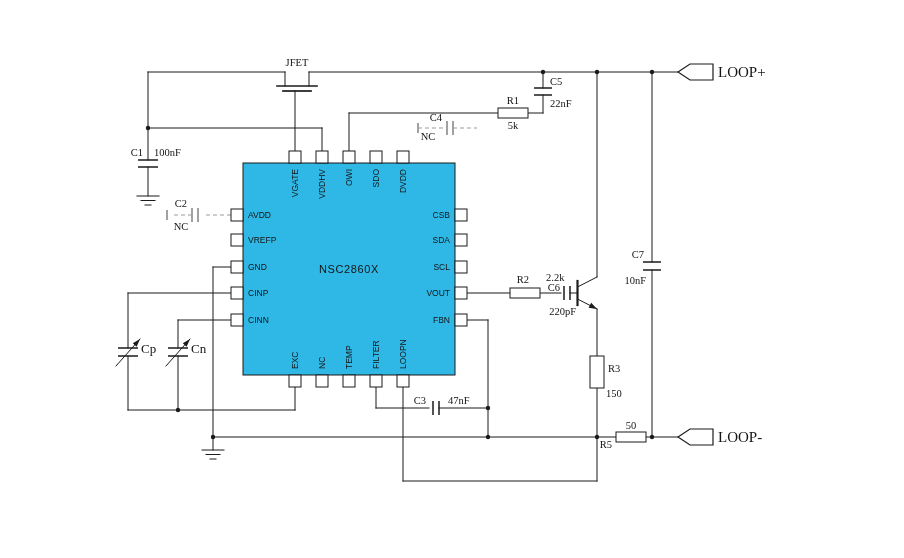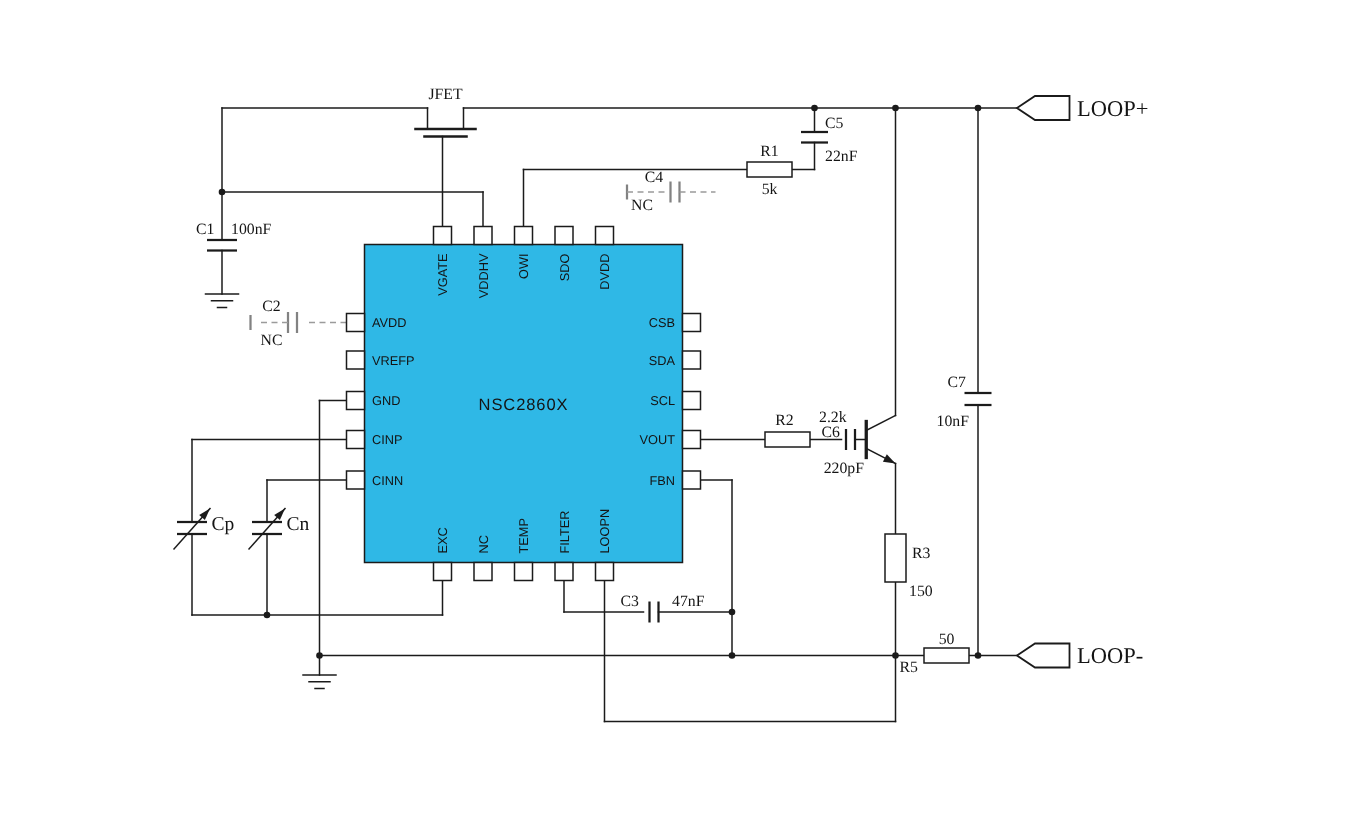--- a/index.html
+++ b/index.html
@@ -1,17 +1,17 @@
 <!DOCTYPE html>
 <html><head>
 <meta charset="utf-8">
 <style>
   html,body{margin:0;padding:0;background:#fff;}
   .canvas{position:relative;width:904px;height:558px;background:#ffffff;overflow:hidden;
-          font-family:"Liberation Sans",sans-serif;}
+          font-family:"Liberation Sans",sans-serif;border-radius:30px;}
   svg{display:block}
   .wire{stroke:#1b1b1b;stroke-width:1;fill:none;stroke-linecap:square}
   .thick{stroke:#1b1b1b;stroke-width:1.7;fill:none;stroke-linecap:square}
   .plate{stroke:#1b1b1b;stroke-width:1.5;fill:none}
   .box{fill:#ffffff;stroke:#1b1b1b;stroke-width:1}
   .pinbox{fill:#ffffff;stroke:#1b1b1b;stroke-width:1}
   .ncdash{stroke:#9b9b9b;stroke-width:1;fill:none;stroke-dasharray:4 3}
   .ncplate{stroke:#828282;stroke-width:1.5;fill:none}
   .dot{fill:#1b1b1b}
   .ah{fill:#1b1b1b;stroke:none}

